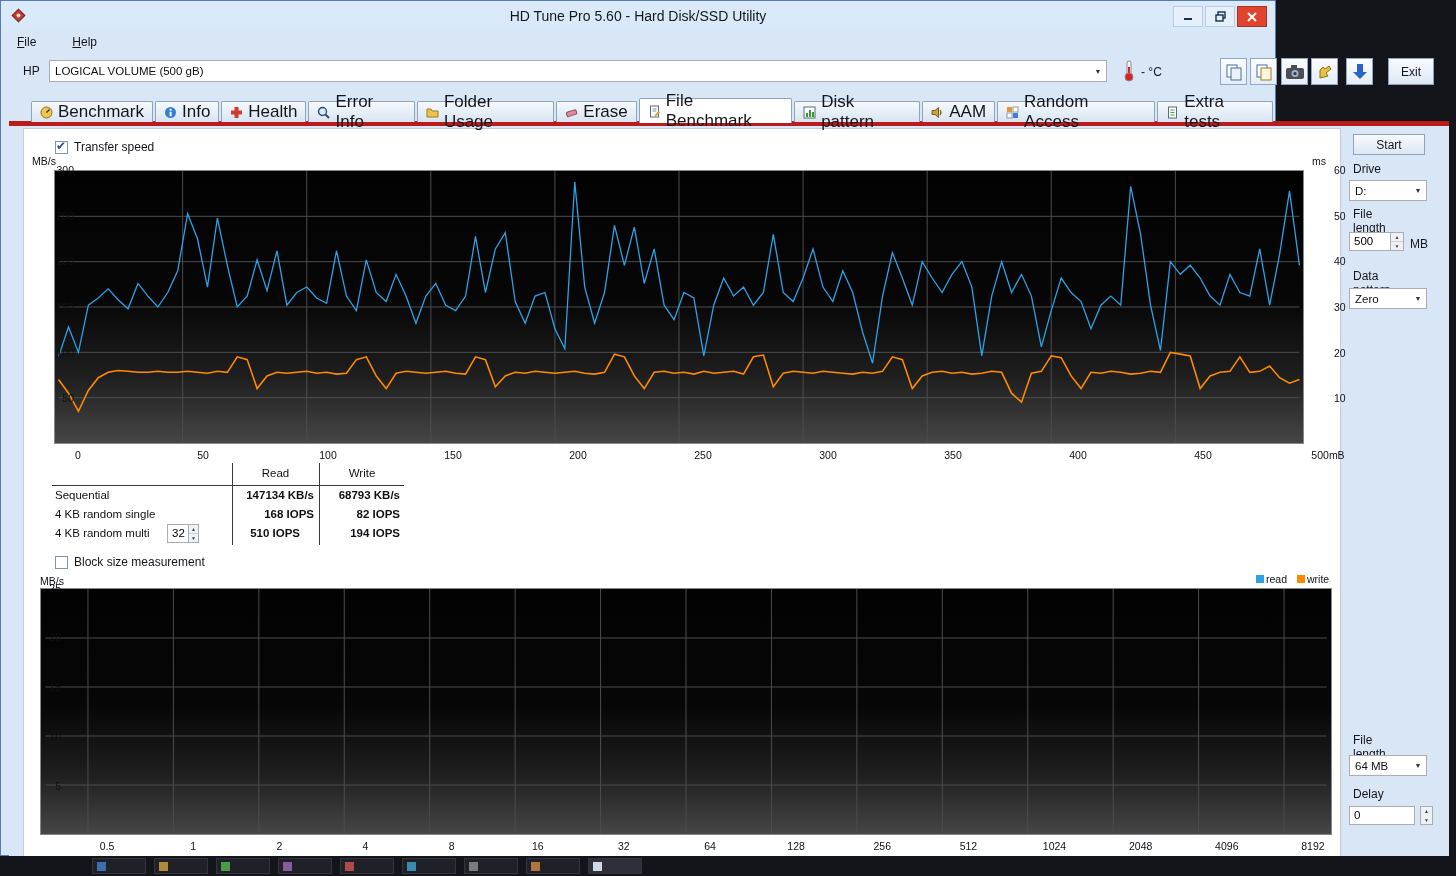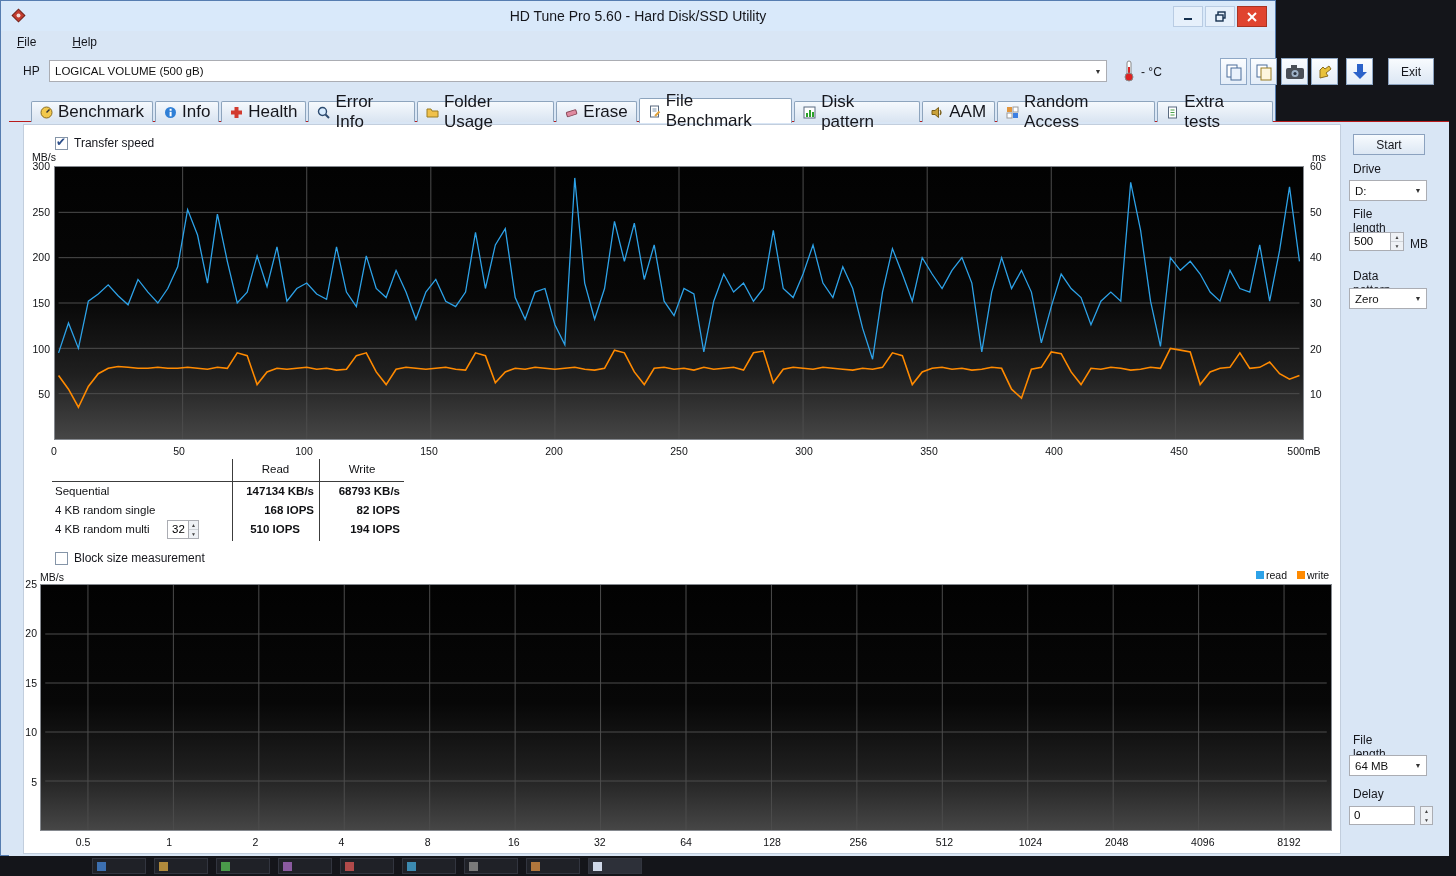--- a/index.html
+++ b/index.html
@@ -35,33 +35,33 @@
 
   
   .tabstrip { position:absolute; left:30px; top:98px; height:23px; display:flex; align-items:flex-end; z-index:4; }
   .tab { height:21px; display:flex; align-items:center; gap:5px; padding:0 8px; margin-right:2px;
          font-size:17px; color:#15161c; background:linear-gradient(#f5f9fd,#d9e4f1);
          border:1px solid #8da4bd; border-bottom:none; border-radius:2px 2px 0 0; }
   .tab.active { height:25px; background:#fff; position:relative; margin-bottom:-1px; z-index:6; }
   .ticon { display:flex; }
 
   
-  .tabpage { position:absolute; left:8px; top:120px; width:1440px; height:735px; border-top:1px solid #b91c1c; background:#d9e6f5; }
+  .tabpage { position:absolute; left:8px; top:120px; width:1440px; height:735px; border-top:5px solid #b91c1c; background:#d9e6f5; }
   .wp { position:absolute; left:14px; top:2px; width:1318px; height:730px; background:#fff; border:1px solid #c2cedd; }
 
   
   .check { position:absolute; display:flex; align-items:center; gap:6px; font-size:12px; color:#15161c; }
   .cbox { width:13px; height:13px; background:#fff; border:1px solid #8595a8; position:relative; }
   .cbox.on::after { content:"✔"; position:absolute; left:0px; top:-3px; font-size:12px; color:#2d4f8a; }
 
   
   .plot { position:absolute; border:1px solid #85898f;
           background:linear-gradient(180deg,#020202 0%,#070707 48%,#1f1f1f 76%,#464646 100%); }
   .plot svg { position:absolute; left:0; top:0; width:100%; height:100%; display:block; }
-  .tk { position:absolute; font-size:10.5px; color:#101114; text-align:center; }
+  .tk { position:absolute; font-size:10.5px; color:#101114; text-align:center;margin-left:24px; }
   .unit { position:absolute; font-size:10.5px; color:#101114; }
 
   
   .trow { position:absolute; font-size:11.5px; color:#101114; white-space:nowrap; }
   .tval { position:absolute; font-size:11.5px; font-weight:bold; color:#101114; text-align:right; }
   .thead { position:absolute; font-size:11.5px; color:#101114; text-align:center; }
   .hline { position:absolute; height:1px; background:#3c3c3c; }
   .vline { position:absolute; width:1px; background:#3c3c3c; }
 
   

